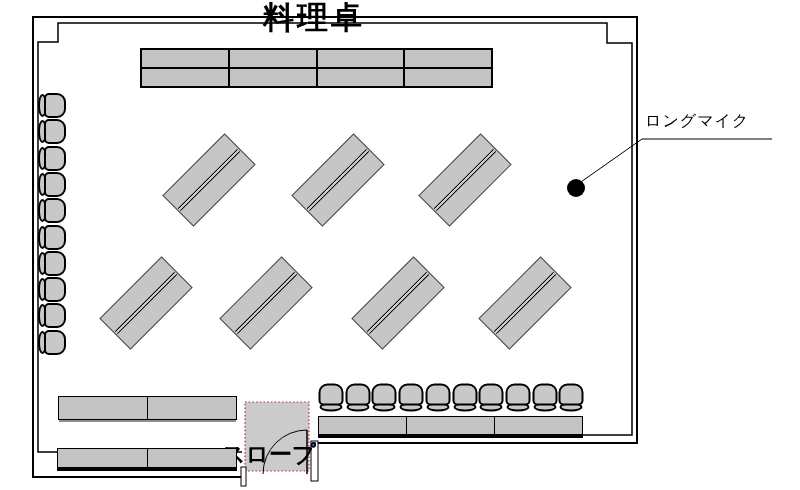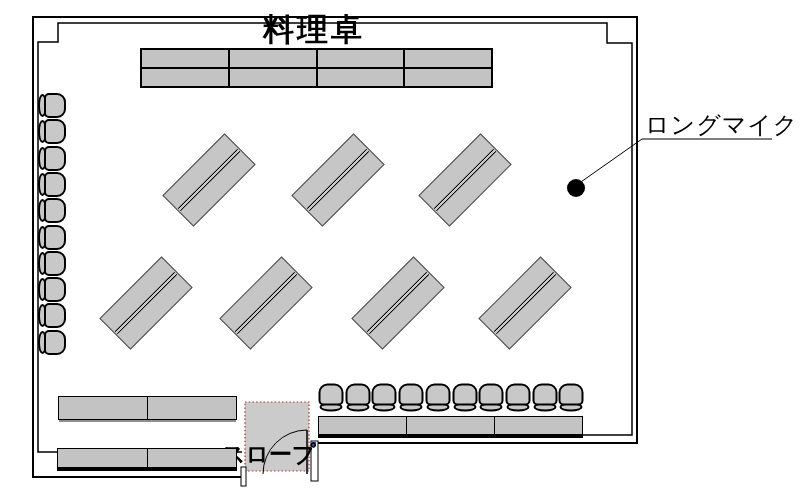--- a/index.html
+++ b/index.html
@@ -1,22 +1,22 @@
 <!DOCTYPE html>
 <html><head>
 <meta charset="utf-8">
 <style>
   html,body{margin:0;padding:0;background:#fff;}
   #canvas{position:relative;width:800px;height:490px;background:#fff;overflow:hidden;
           font-family:"DejaVu Sans",sans-serif;color:#000;}
   #walls{position:absolute;left:0;top:0;}
 
   .label{position:absolute;white-space:nowrap;line-height:1;color:#000;}
-  #title{left:263px;top:2px;font-size:31px;font-weight:bold;letter-spacing:3px;margin-top:12px;}
-  #lbl-mic{left:645px;top:113px;font-size:24px;letter-spacing:1px;}
+  #title{left:263px;top:2px;font-size:31px;font-weight:bold;letter-spacing:3px;}
+  #lbl-mic{left:645px;top:113px;font-size:16px;letter-spacing:1px;}
   #lbl-drink{left:84px;top:425px;font-size:22px;font-weight:bold;letter-spacing:1px;}
   #lbl-slope{left:222px;top:443px;font-size:23px;font-weight:bold;}
 
   
   .segtable{position:absolute;display:grid;background:#000;border:2px solid #000;box-sizing:border-box;}
   .segtable > div{background:#c3c3c3;}
   .segtable.thin{border-width:1px;}
   .segtable.gray-base{box-shadow:0 3px 0 -1px #8f8f8f;}
   .segtable.black-base{border-bottom:4px solid #000;}
 

